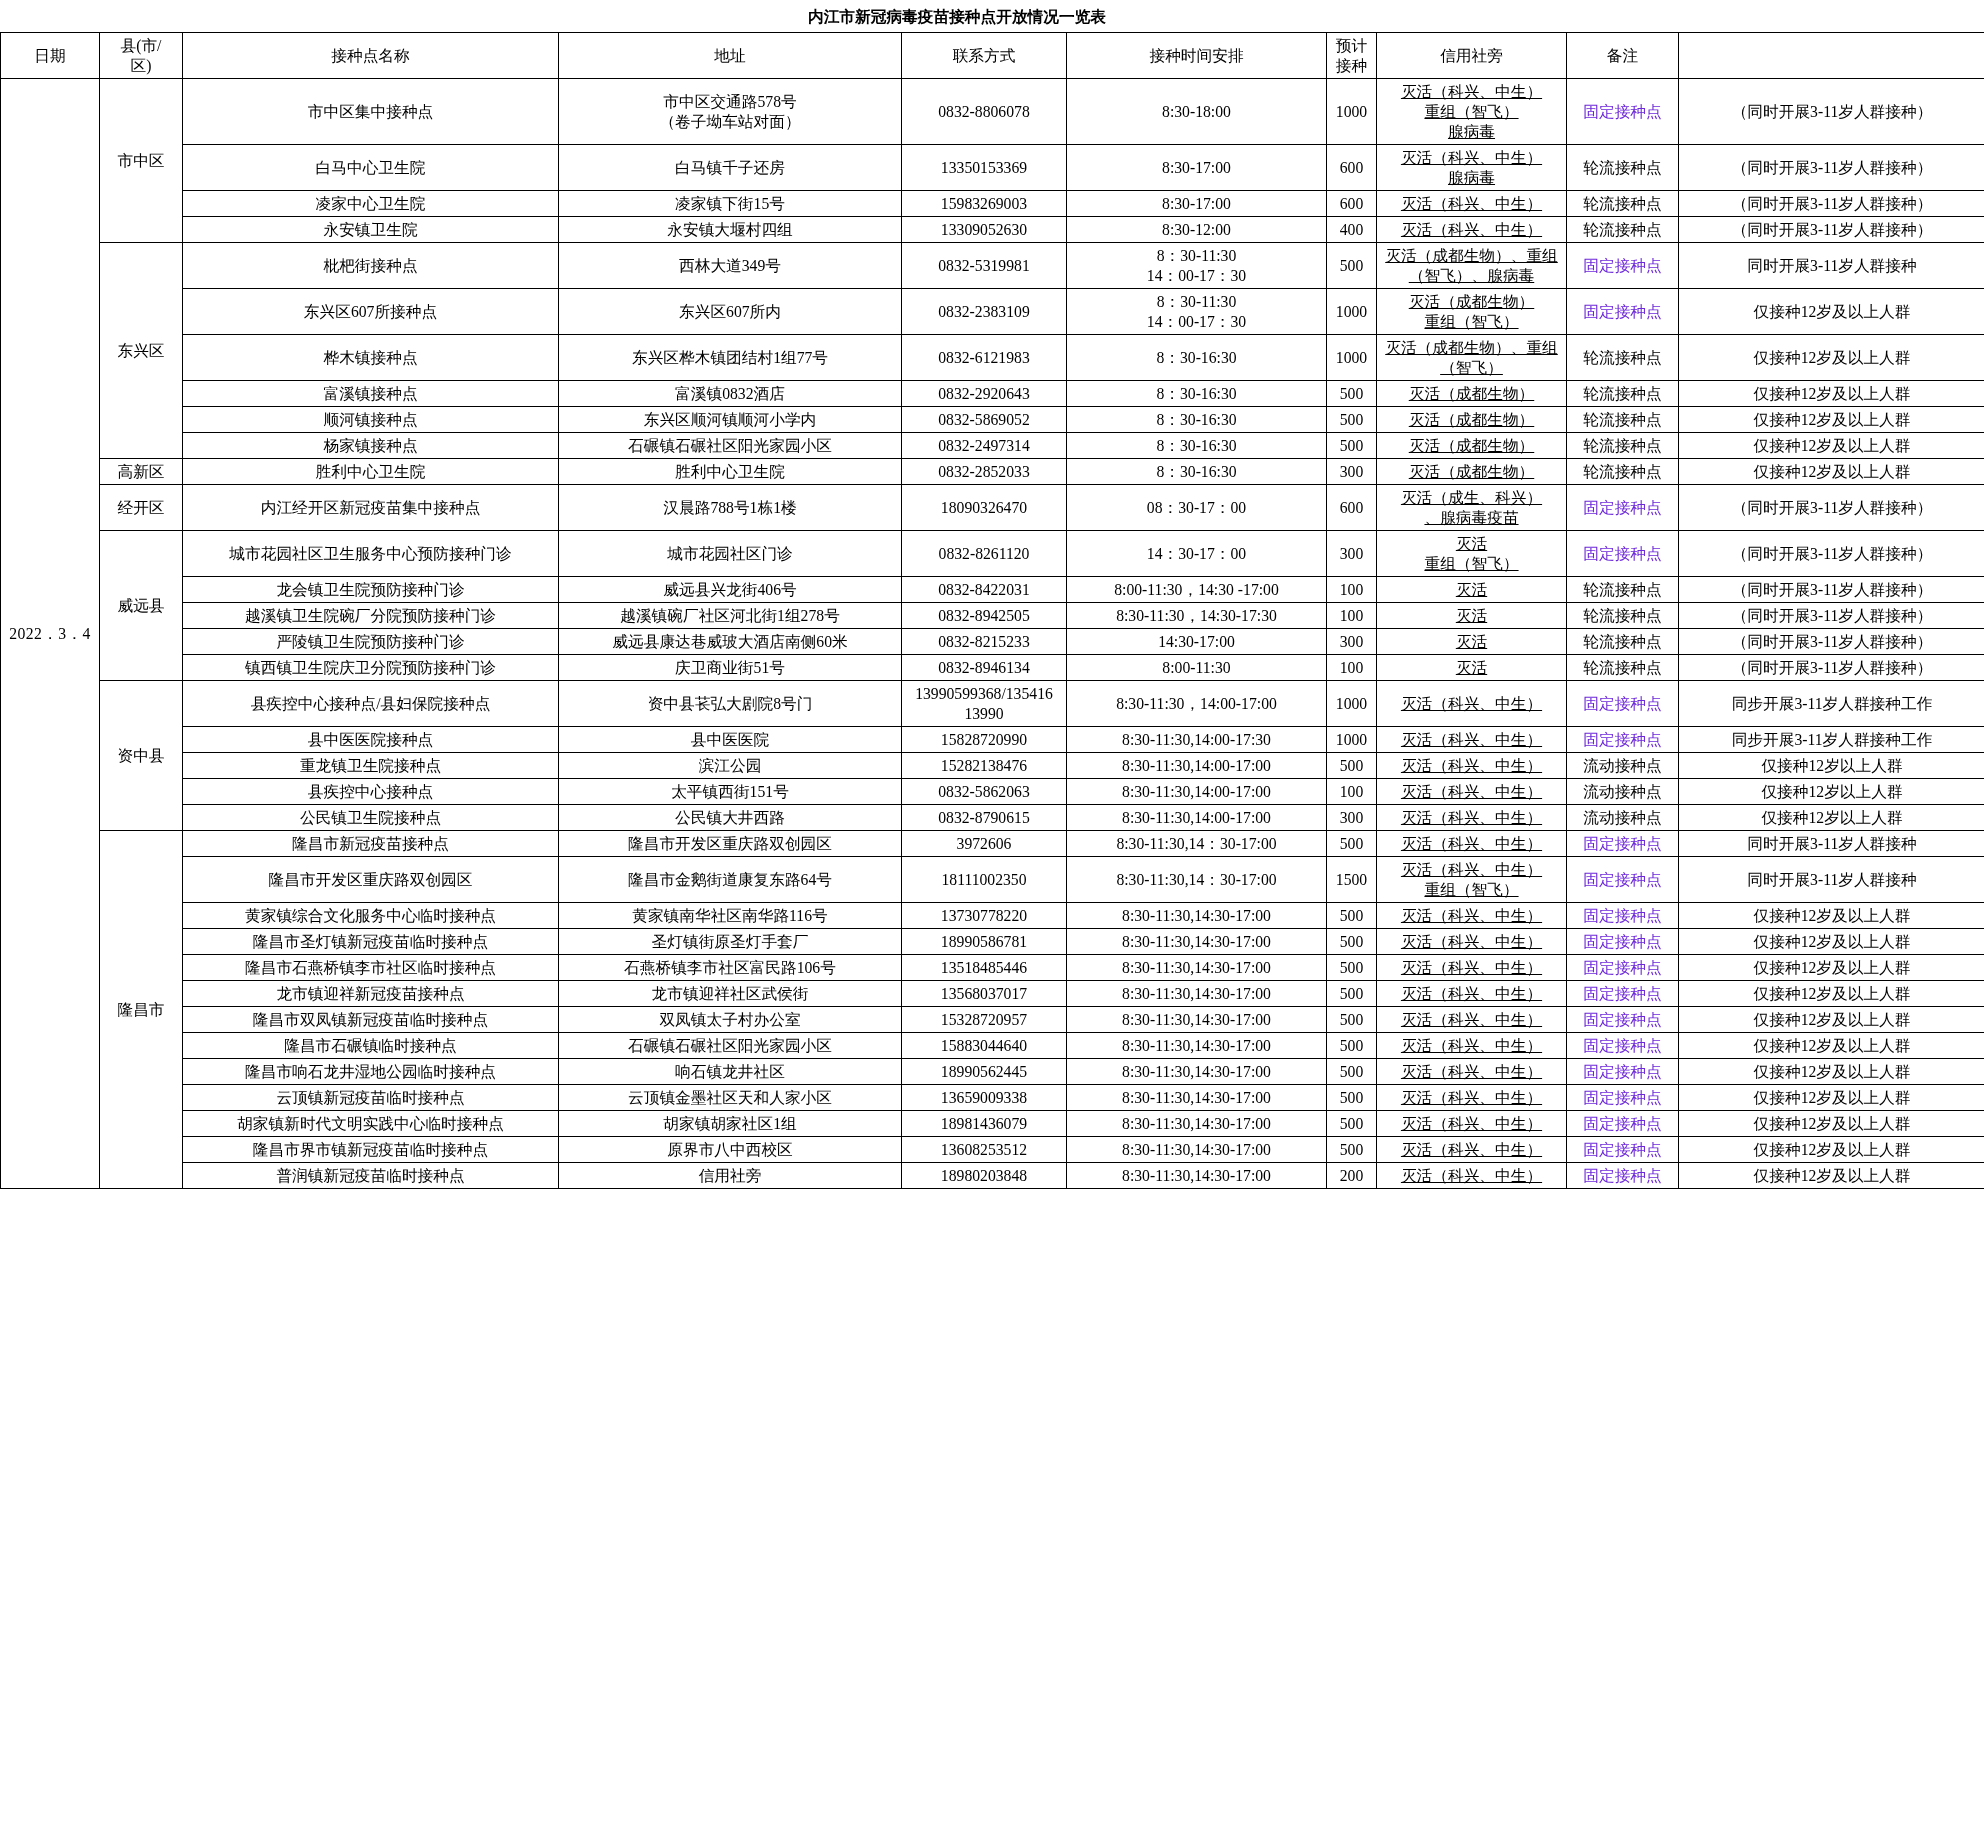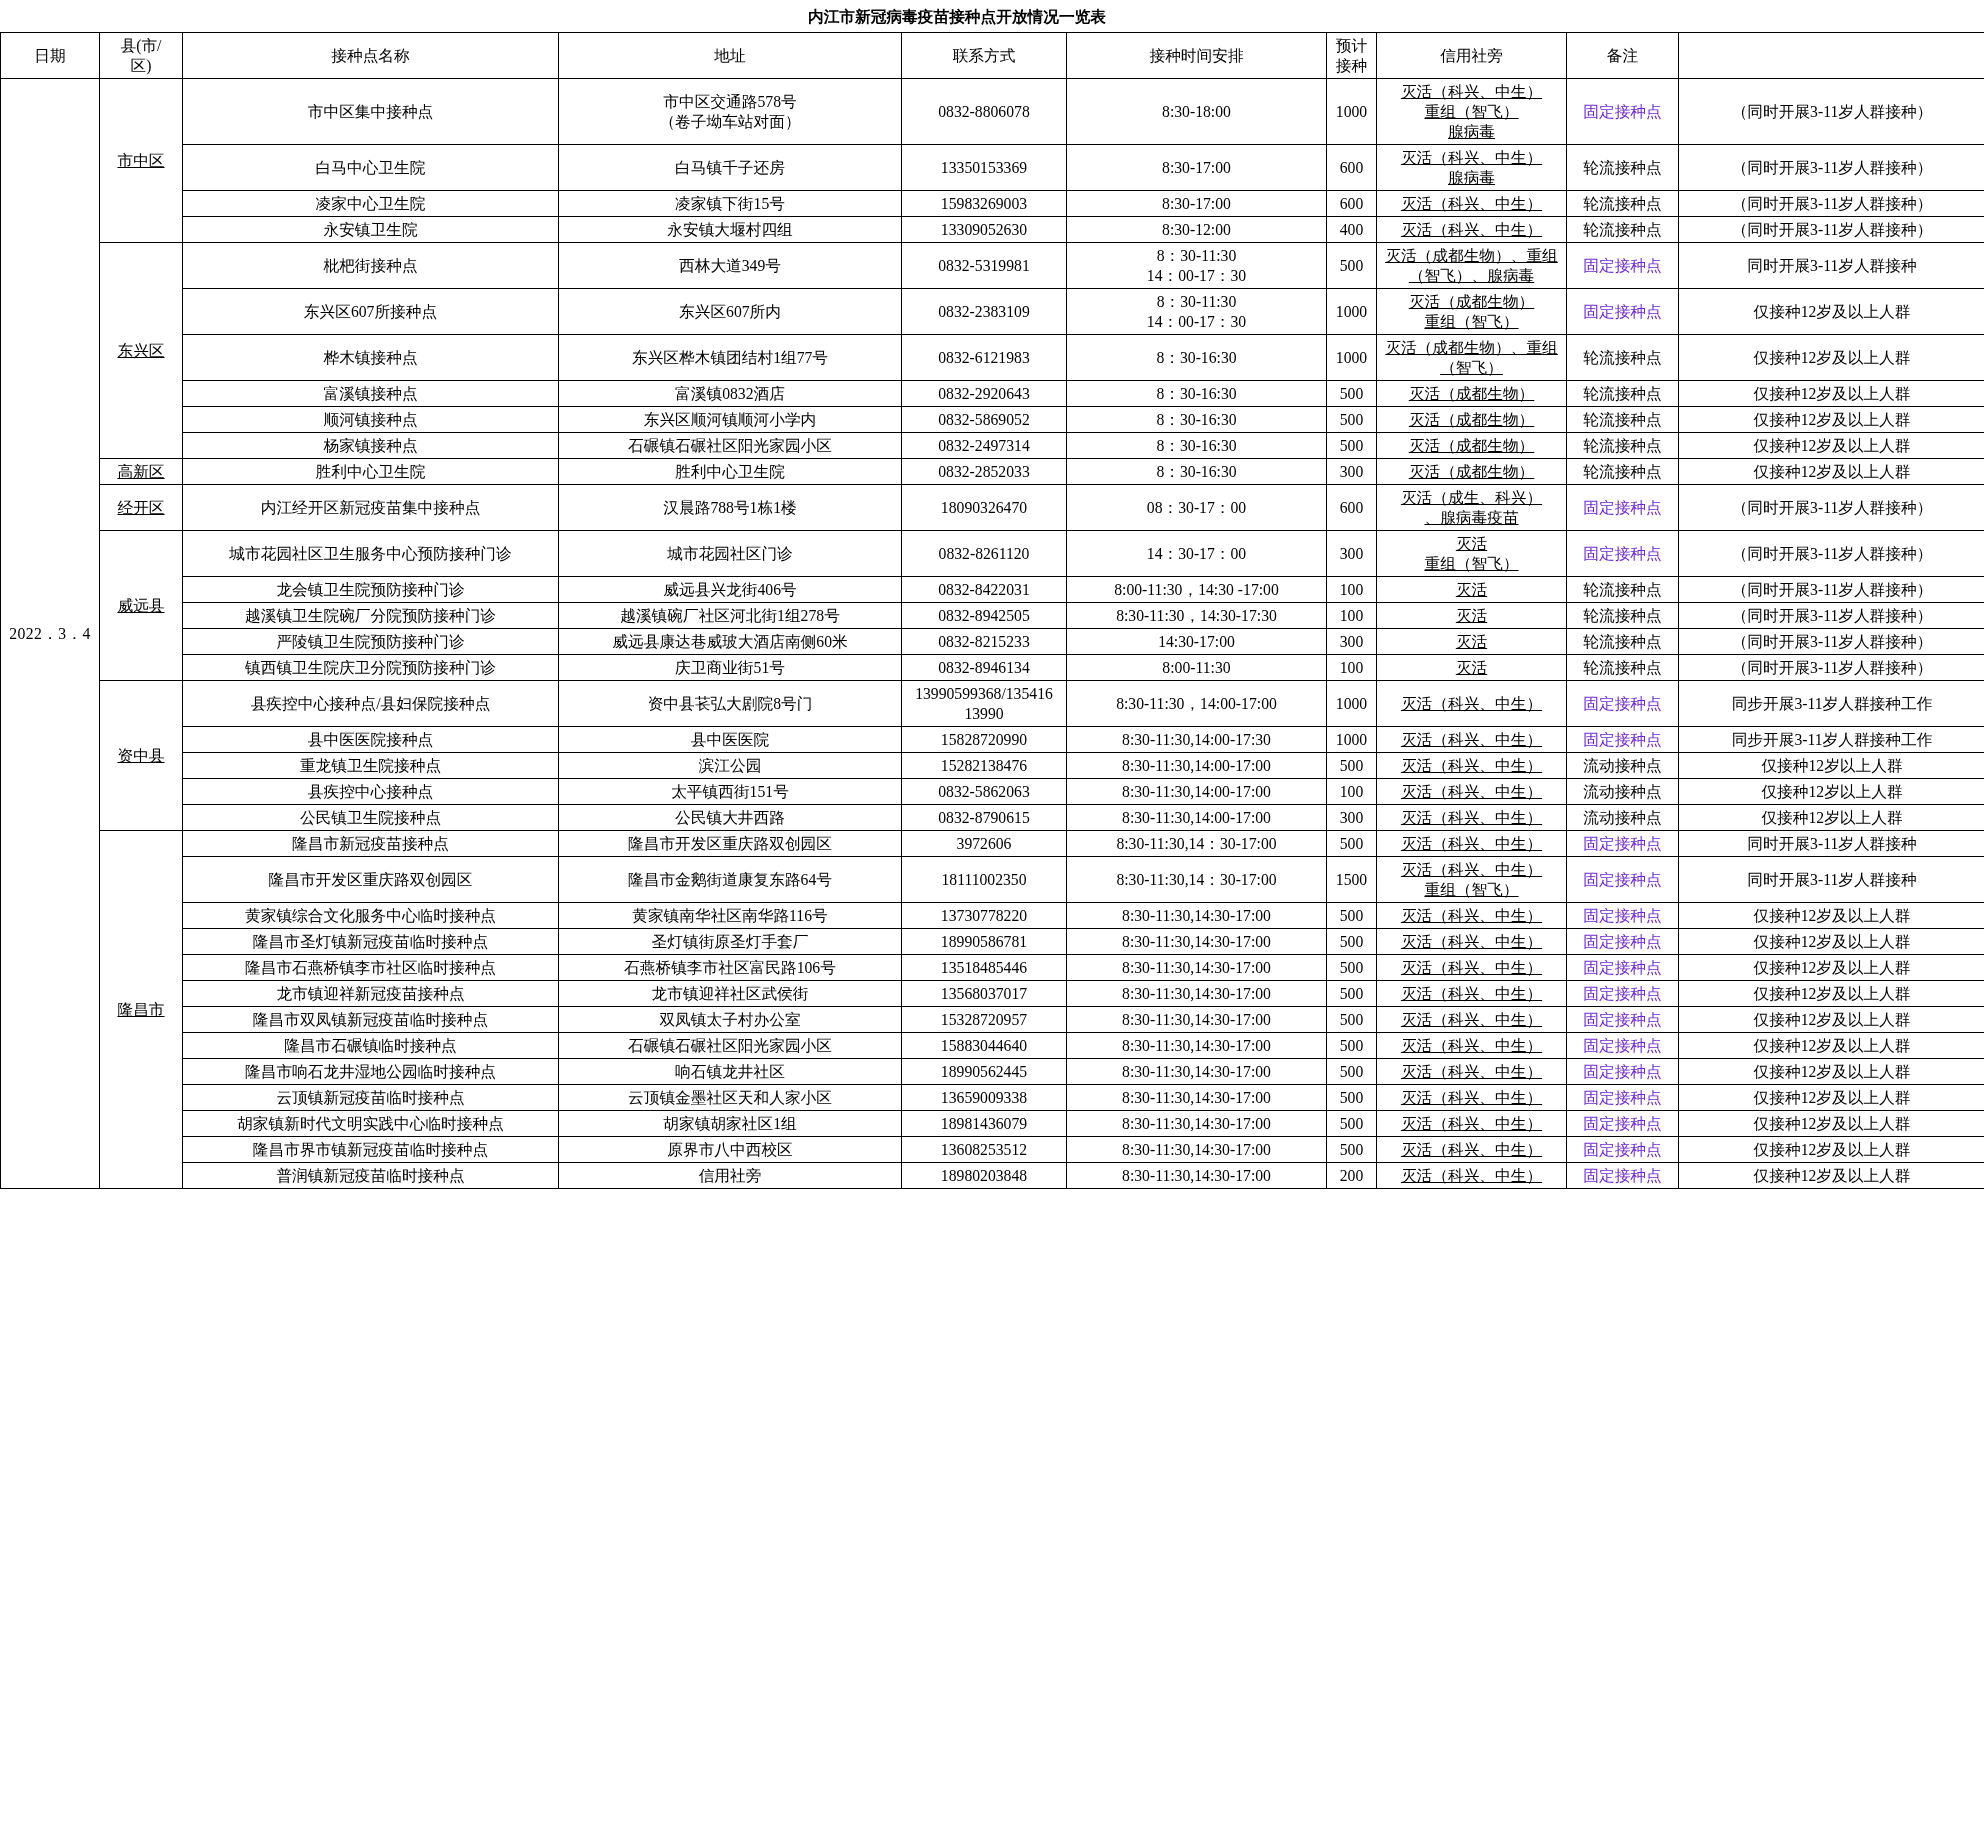--- a/index.html
+++ b/index.html
@@ -57,21 +57,21 @@
   .c-note   { width: 112px; }
   .c-extra  { width: 307px; }
 
   .hdr-narrow { font-size: 15px; line-height: 18px; }
   .qty-hdr { font-size: 15px; line-height: 17.4px; }
 
   td.red { color: #6d28d9; }
   td.small { font-size: 14.5px; line-height: 17.4px; }
   td.vac-multi { font-size: 15px; line-height: 18px; text-decoration: underline; }
   .date-cell { font-size: 15.7px; letter-spacing: 0.4px; }
-  .county-cell { font-size: 15.7px; text-decoration: underline; }
+  .county-cell { font-size: 15.7px; }
 </style>
 </head>
 <body>
 
 <div id="page">
 
   <div class="doc-title">内江市新冠病毒疫苗接种点开放情况一览表</div>
 
   <table class="sheet">
     <colgroup>

